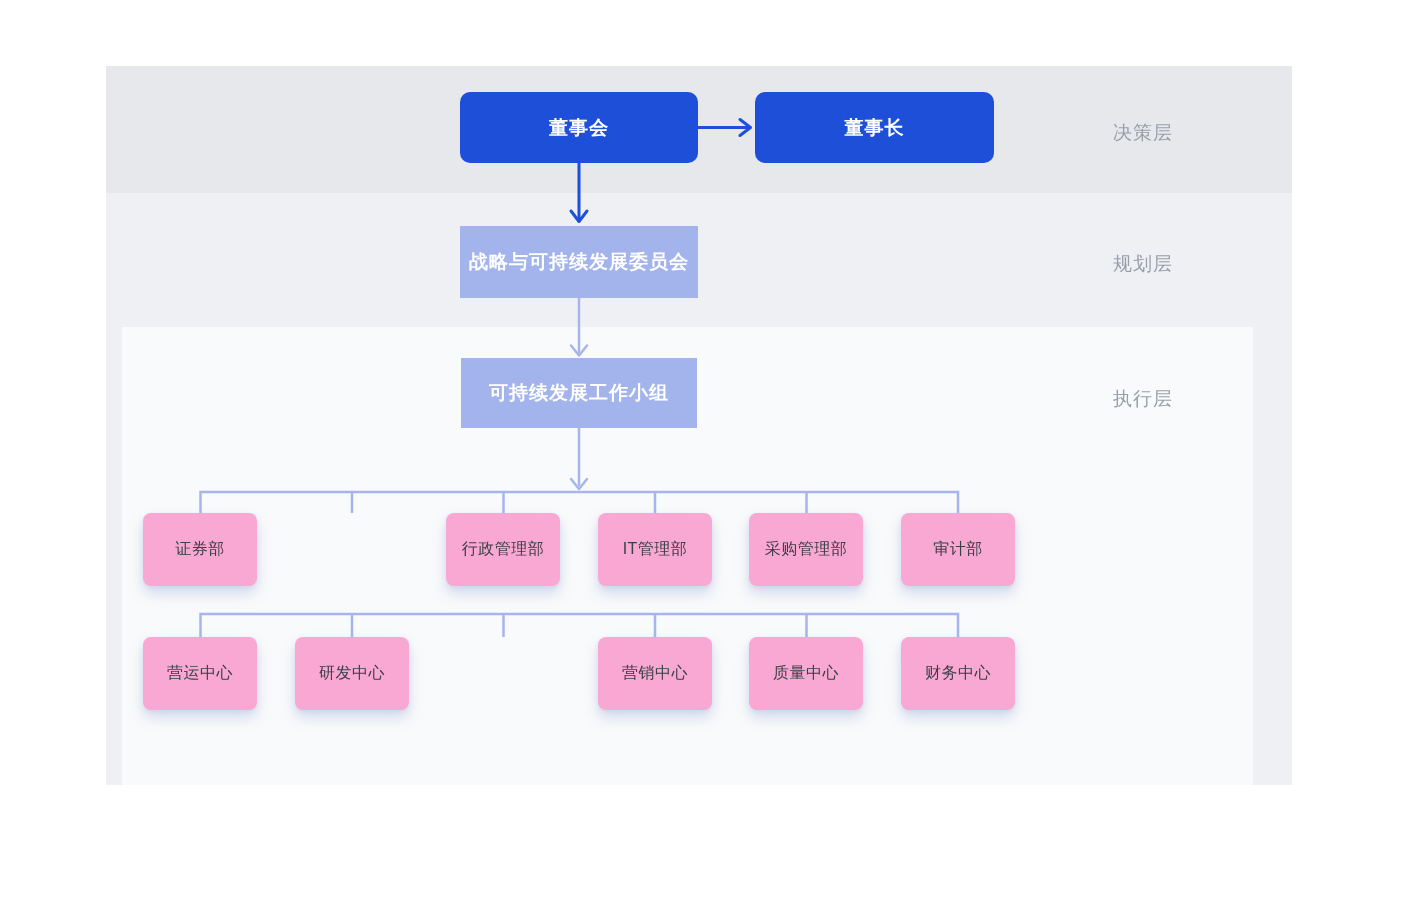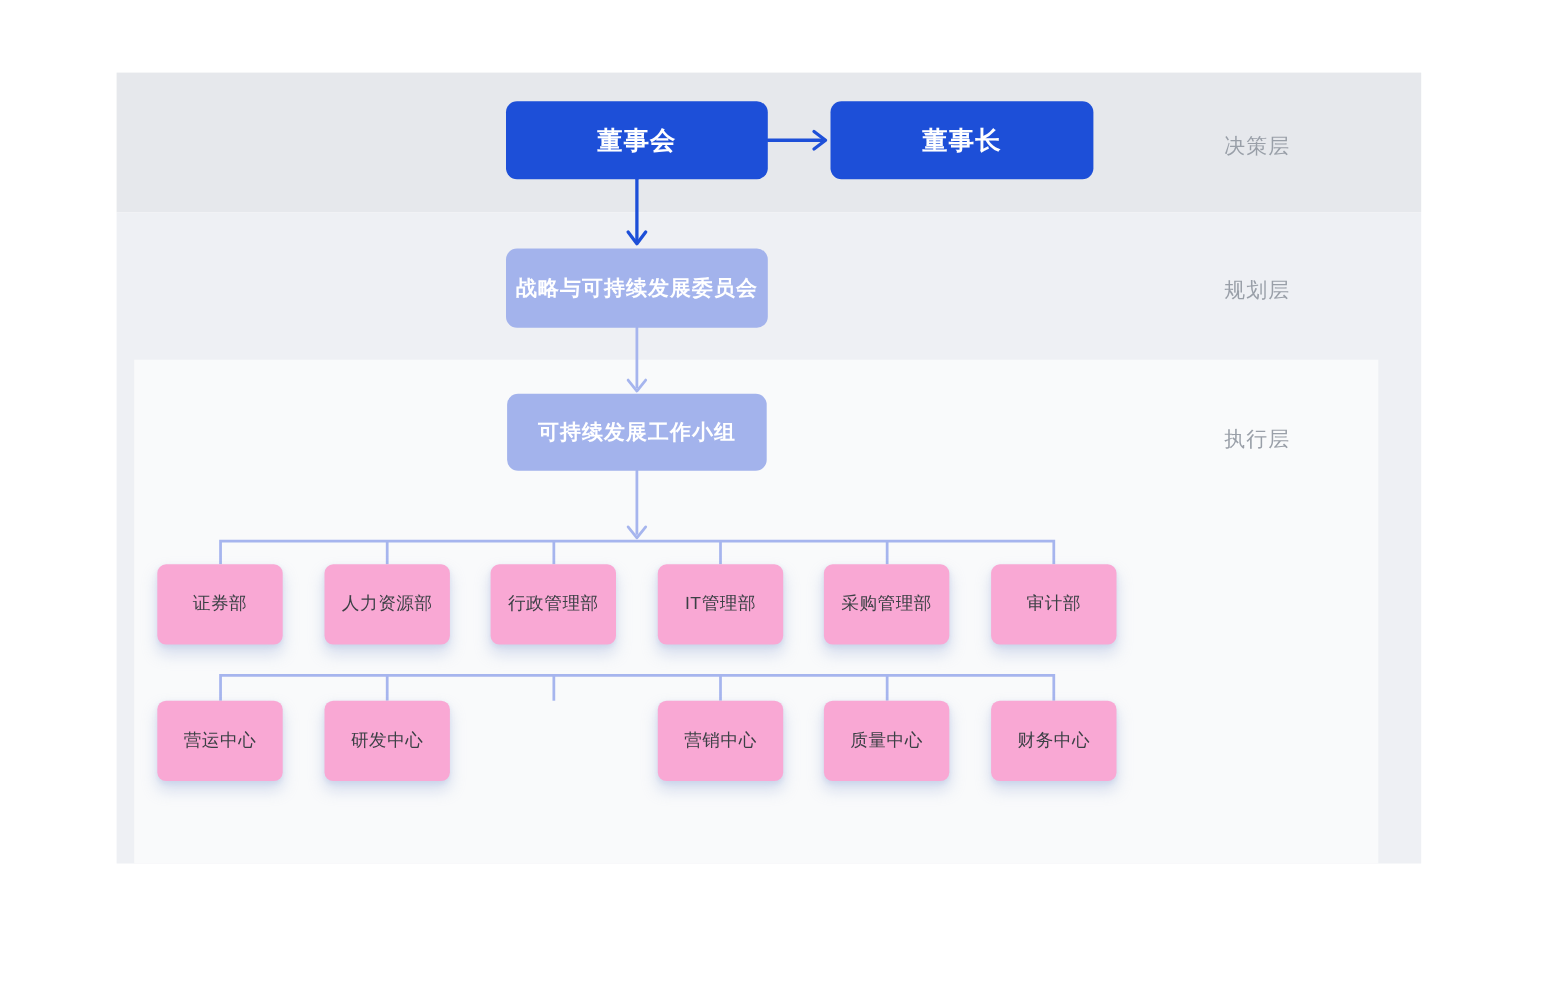--- a/index.html
+++ b/index.html
@@ -21,23 +21,23 @@
   .band-planning{left:106px;top:193px;width:1186px;height:592px;background:var(--band-planning,#eef0f4);}
   .band-execution{left:122px;top:327px;width:1131px;height:458px;background:var(--band-execution,#f9fafb);}
   .layer-label{position:absolute;width:120px;text-align:left;right:169px;
     font-size:19px;letter-spacing:1px;color:var(--label-gray,#999fa8);}
   .label-decision{top:120px;}
   .label-planning{top:251px;}
   .label-execution{top:386px;}
   .node{position:absolute;display:flex;align-items:center;justify-content:center;
     text-align:center;}
   .node-blue{background:var(--primary-blue,#1d4fd8);color:#ffffff;font-weight:bold;
-    font-size:23px;border-radius:10px;letter-spacing:1px;}
+    font-size:19px;border-radius:10px;letter-spacing:1px;}
   .node-peri{background:var(--light-periwinkle,#a3b3ec);color:#ffffff;font-weight:bold;
-    font-size:19px;border-radius:10px;letter-spacing:1px;}
+    font-size:19px;border-radius:0;letter-spacing:1px;}
   .node-white{background:#f9a8d4;color:var(--node-text-dark,#3b4045);font-size:16px;
     border-radius:8px;letter-spacing:0.5px;
     box-shadow:0 8px 14px rgba(168,184,222,0.45),0 2px 4px rgba(168,184,222,0.25);}
   .node-board{left:460px;top:92px;width:238px;height:71px;}
   .node-chairman{left:755px;top:92px;width:239px;height:71px;font-family:Liberation Serif, serif;}
   .node-committee{left:460px;top:226px;width:238px;height:72px;}
   .node-workgroup{left:461px;top:358px;width:236px;height:70px;}
   .row-dept .node,.dept-node{top:513px;width:114px;height:73px;}
   .center-node{top:637px;width:114px;height:73px;}
   .connector-svg{position:absolute;left:0;top:0;width:1402px;height:916px;pointer-events:none;}
@@ -94,21 +94,20 @@
     </g>
   </svg>
 
   <div class="node node-blue node-board">董事会</div>
   <div class="node node-blue node-chairman">董事长</div>
 
   <div class="node node-peri node-committee">战略与可持续发展委员会</div>
   <div class="node node-peri node-workgroup">可持续发展工作小组</div>
 
   <div class="node node-white dept-node" style="left:143px">证券部</div>
-  <div class="node node-white dept-node" style="left:295px">人力资源部</div>
   <div class="node node-white dept-node" style="left:446px">行政管理部</div>
   <div class="node node-white dept-node" style="left:598px">IT管理部</div>
   <div class="node node-white dept-node" style="left:749px">采购管理部</div>
   <div class="node node-white dept-node" style="left:901px">审计部</div>
 
   <div class="node node-white center-node" style="left:143px">营运中心</div>
   <div class="node node-white center-node" style="left:295px">研发中心</div>
   <div class="node node-white center-node" style="left:598px">营销中心</div>
   <div class="node node-white center-node" style="left:749px">质量中心</div>
   <div class="node node-white center-node" style="left:901px">财务中心</div>

